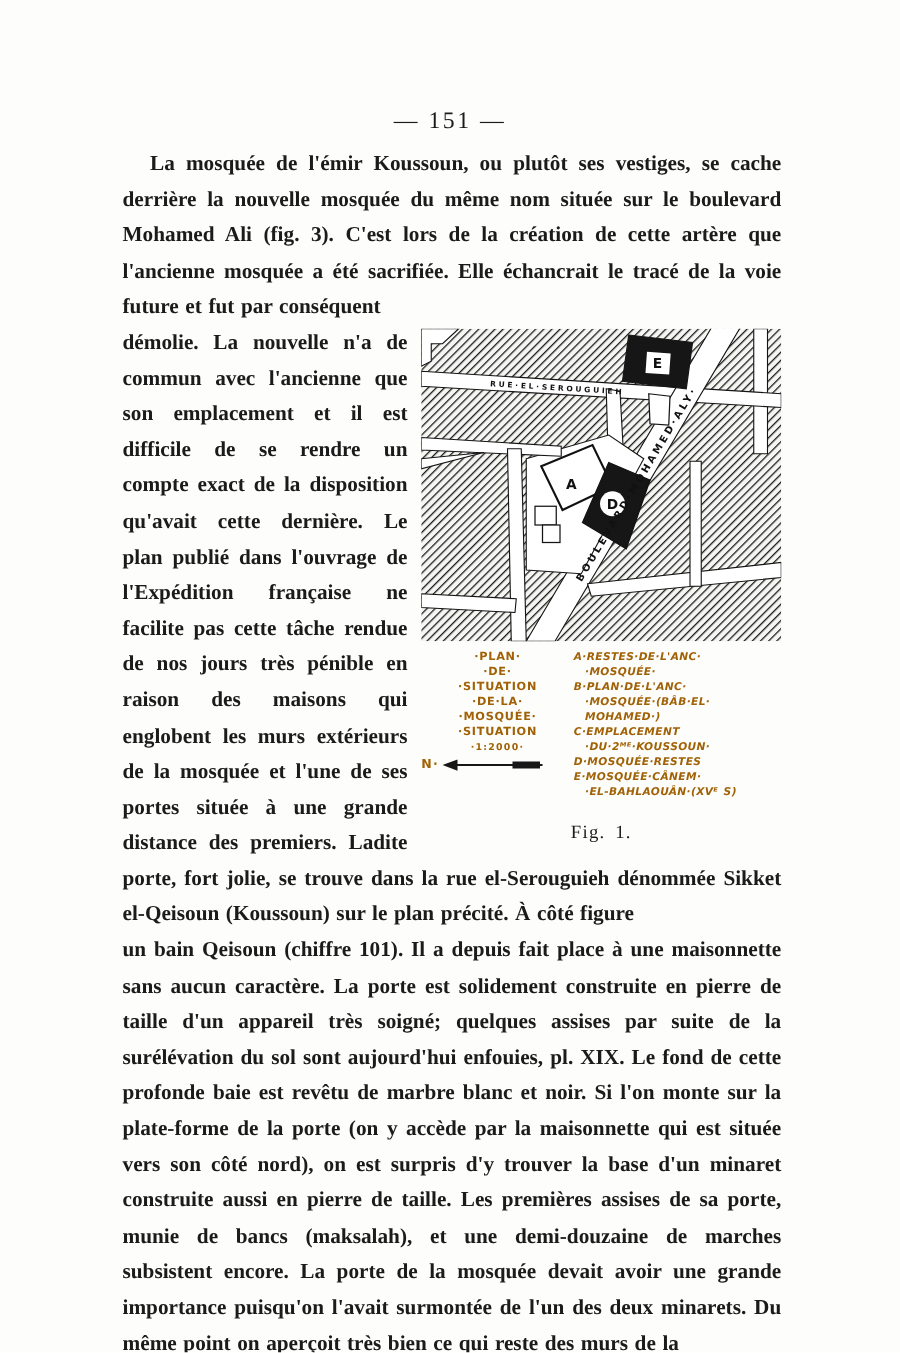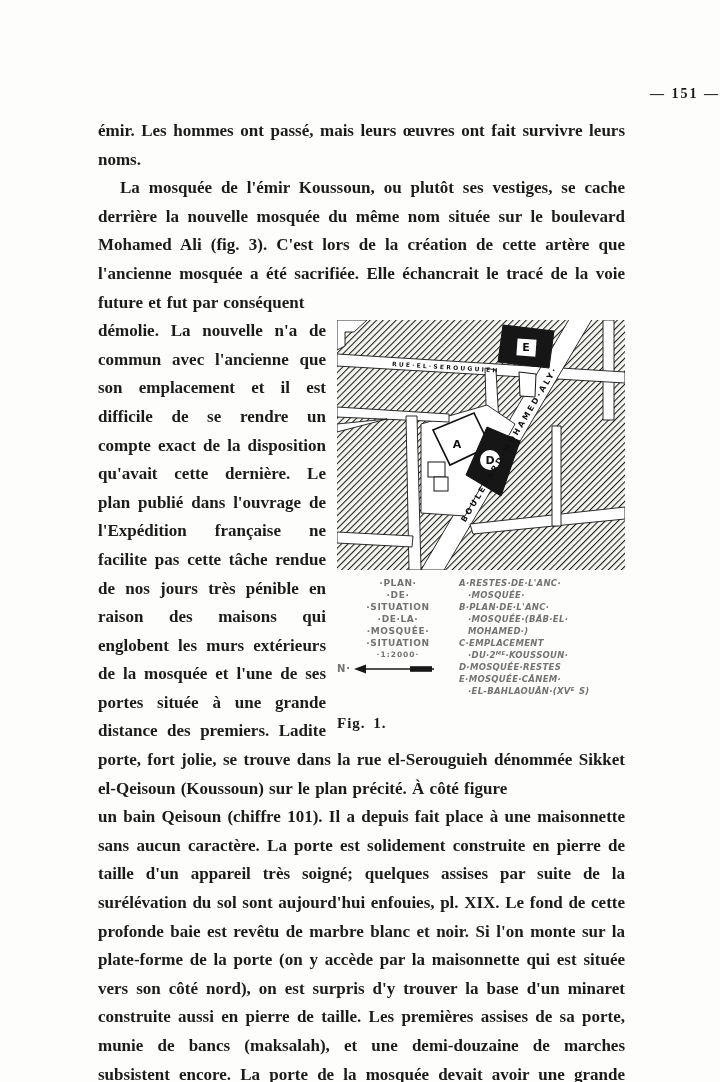--- a/index.html
+++ b/index.html
@@ -3,56 +3,55 @@
 <meta charset="utf-8">
 <style>
   html,body { margin:0; padding:0; background:#ffffff; }
   .page {
     position:relative; width:720px; height:1082px;
     background:#fdfdfb; color:#1b1b1b; overflow:hidden;
     font-family:"Liberation Serif", serif;
   }
   .pageno {
     position:absolute; top:86px; left:0; width:100%;
-    text-align:right; font-size:14px; font-weight:bold; letter-spacing:2px;
+    text-align:center; font-size:19px; font-weight:normal; letter-spacing:2px;
   }
   .content {
     position:absolute; left:98px; top:117px; width:527px;
     font-size:17px; line-height:28.6px; font-weight:bold;
     text-align:justify; word-spacing:1px;
   }
   .content p { margin:0; }
   .indent { text-indent:22px; }
   .figure { float:right; width:288px; margin:3px 0 4px 11px; }
   .map-svg { display:block; }
   .legend {
     display:flex; margin-top:7px;
-    font-family:"DejaVu Sans", sans-serif; font-weight:bold; color:#737373;
+    font-family:"DejaVu Sans", sans-serif; font-weight:bold; color:#a16207;
   }
   .leg-left  { width:122px; text-align:center; font-size:9px; line-height:12px; letter-spacing:0.6px; }
   .leg-right { width:166px; font-size:8.5px; line-height:12px; letter-spacing:0.3px;font-style:italic; }
   .scale-line { font-size:7.5px; letter-spacing:1px; }
   .cont { padding-left:9px; }
   .north { display:flex; align-items:center; margin-top:2px; font-size:10px; letter-spacing:1px; }
   .north svg { margin-left:3px; }
   .fig-caption {
-    text-align:left; font-size:15px; font-weight:bold;
+    text-align:center; font-size:15px; font-weight:normal;
     margin-top:12px; letter-spacing:1px; word-spacing:3px;
   }
 </style>
 </head>
 <body>
 
 <div class="page">
 
   <div class="pageno">— 151 —</div>
 
   <div class="content">
 
-    <p>émir. Les hommes ont passé, mais leurs œuvres ont fait survivre leurs noms.</p>
 
     <p class="indent">La mosquée de l'émir Koussoun, ou plutôt ses vestiges, se cache derrière la nouvelle mosquée du même nom située sur le boulevard Mohamed Ali (fig. 3). C'est lors de la création de cette artère que l'ancienne mosquée a été sacrifiée. Elle échancrait le tracé de la voie future et fut par conséquent</p>
 
     <div class="figure">
 
       <svg class="map-svg" width="288" height="250" viewBox="0 0 288 250">
         <defs>
           <pattern id="hatch" width="4.6" height="4.6" patternUnits="userSpaceOnUse" patternTransform="rotate(45)">
             <rect width="4.6" height="4.6" fill="#f5f5f1"></rect>
             <line x1="0" y1="0" x2="0" y2="4.6" stroke="#1c1c1c" stroke-width="2.1"></line>

